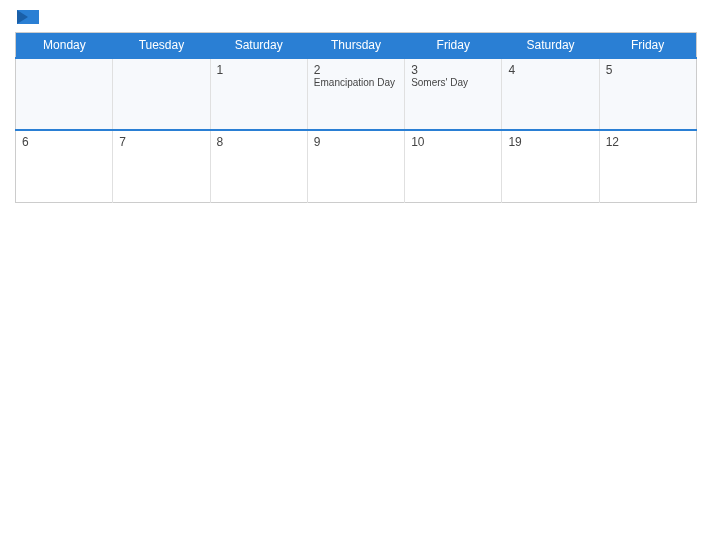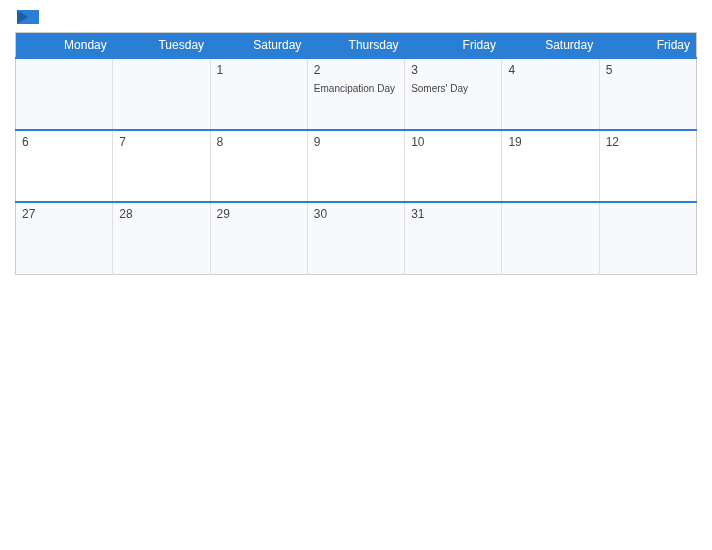--- a/index.html
+++ b/index.html
@@ -59,21 +59,21 @@
       width: 100%;
       border-collapse: collapse;
       border: 1px solid #ccc;
     }
     .calendar-grid thead tr th {
       background-color: #2a7fd4;
       color: #fff;
       font-size: 12px;
       font-weight: normal;
       padding: 5px 6px;
-      text-align: right;
+      text-align: center;
       border: none;
     }
     .calendar-grid tbody tr {
       height: 72px;
     }
     .calendar-grid tbody tr td {
       border-top: 2px solid #2a7fd4;
       border-right: 1px solid #e0e0e0;
       vertical-align: top;
       padding: 4px 6px;
@@ -85,21 +85,21 @@
     }
     .day-number {
       font-size: 12px;
       color: #444;
       display: block;
     }
     .day-event {
       font-size: 10px;
       color: #444;
       display: block;
-      margin-top: 6px;
+      margin-top: 0;
     }
     .empty-cell {
       background: #fff;
     }
     
     .calendar-grid tbody tr:nth-child(odd) td {
       background: #f7f9fc;
     }
     .calendar-grid tbody tr:nth-child(even) td {
       background: #fff;
@@ -173,34 +173,15 @@
           <td>
             <span class="day-number">10</span>
           </td>
           <td>
             <span class="day-number">19</span>
           </td>
           <td>
             <span class="day-number">12</span>
           </td>
         </tr>
-        <tr>
-          <td>
-            <span class="day-number">27</span>
-          </td>
-          <td>
-            <span class="day-number">28</span>
-          </td>
-          <td>
-            <span class="day-number">29</span>
-          </td>
-          <td>
-            <span class="day-number">30</span>
-          </td>
-          <td>
-            <span class="day-number">31</span>
-          </td>
-          <td class="empty-cell"></td>
-          <td class="empty-cell"></td>
-        </tr>
       </tbody>
   </table>
 </div>
 
 </body></html>

